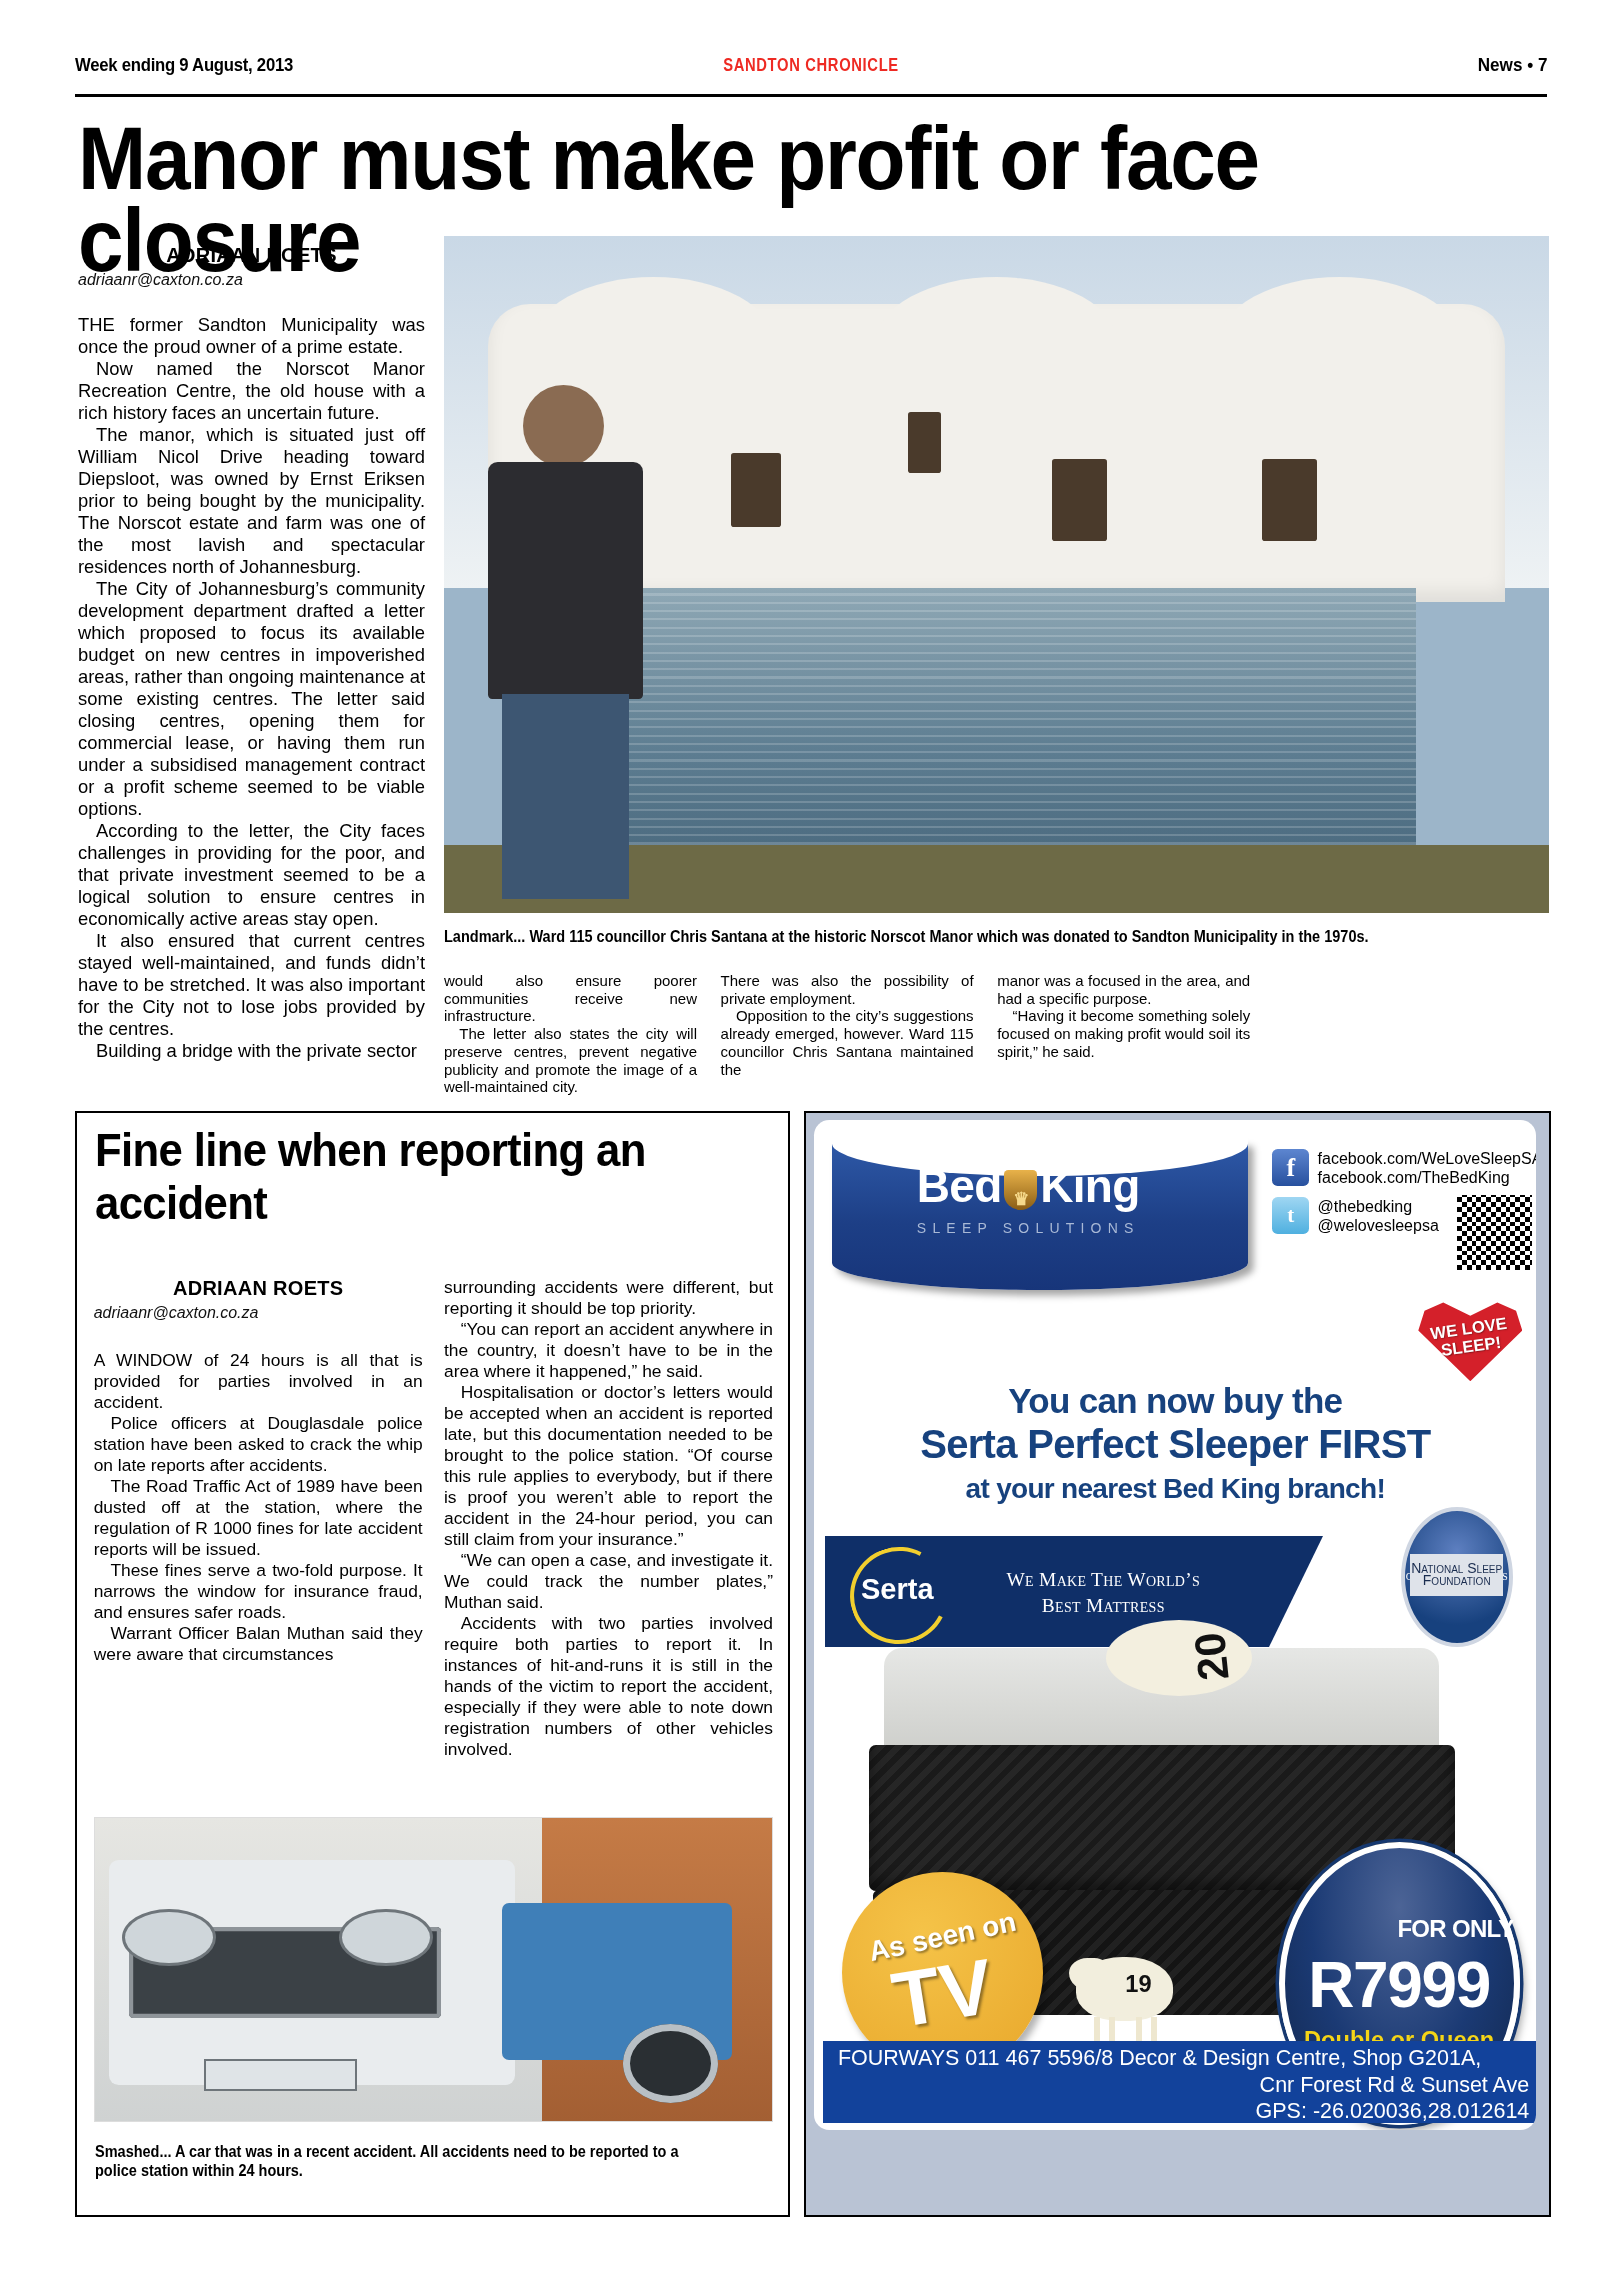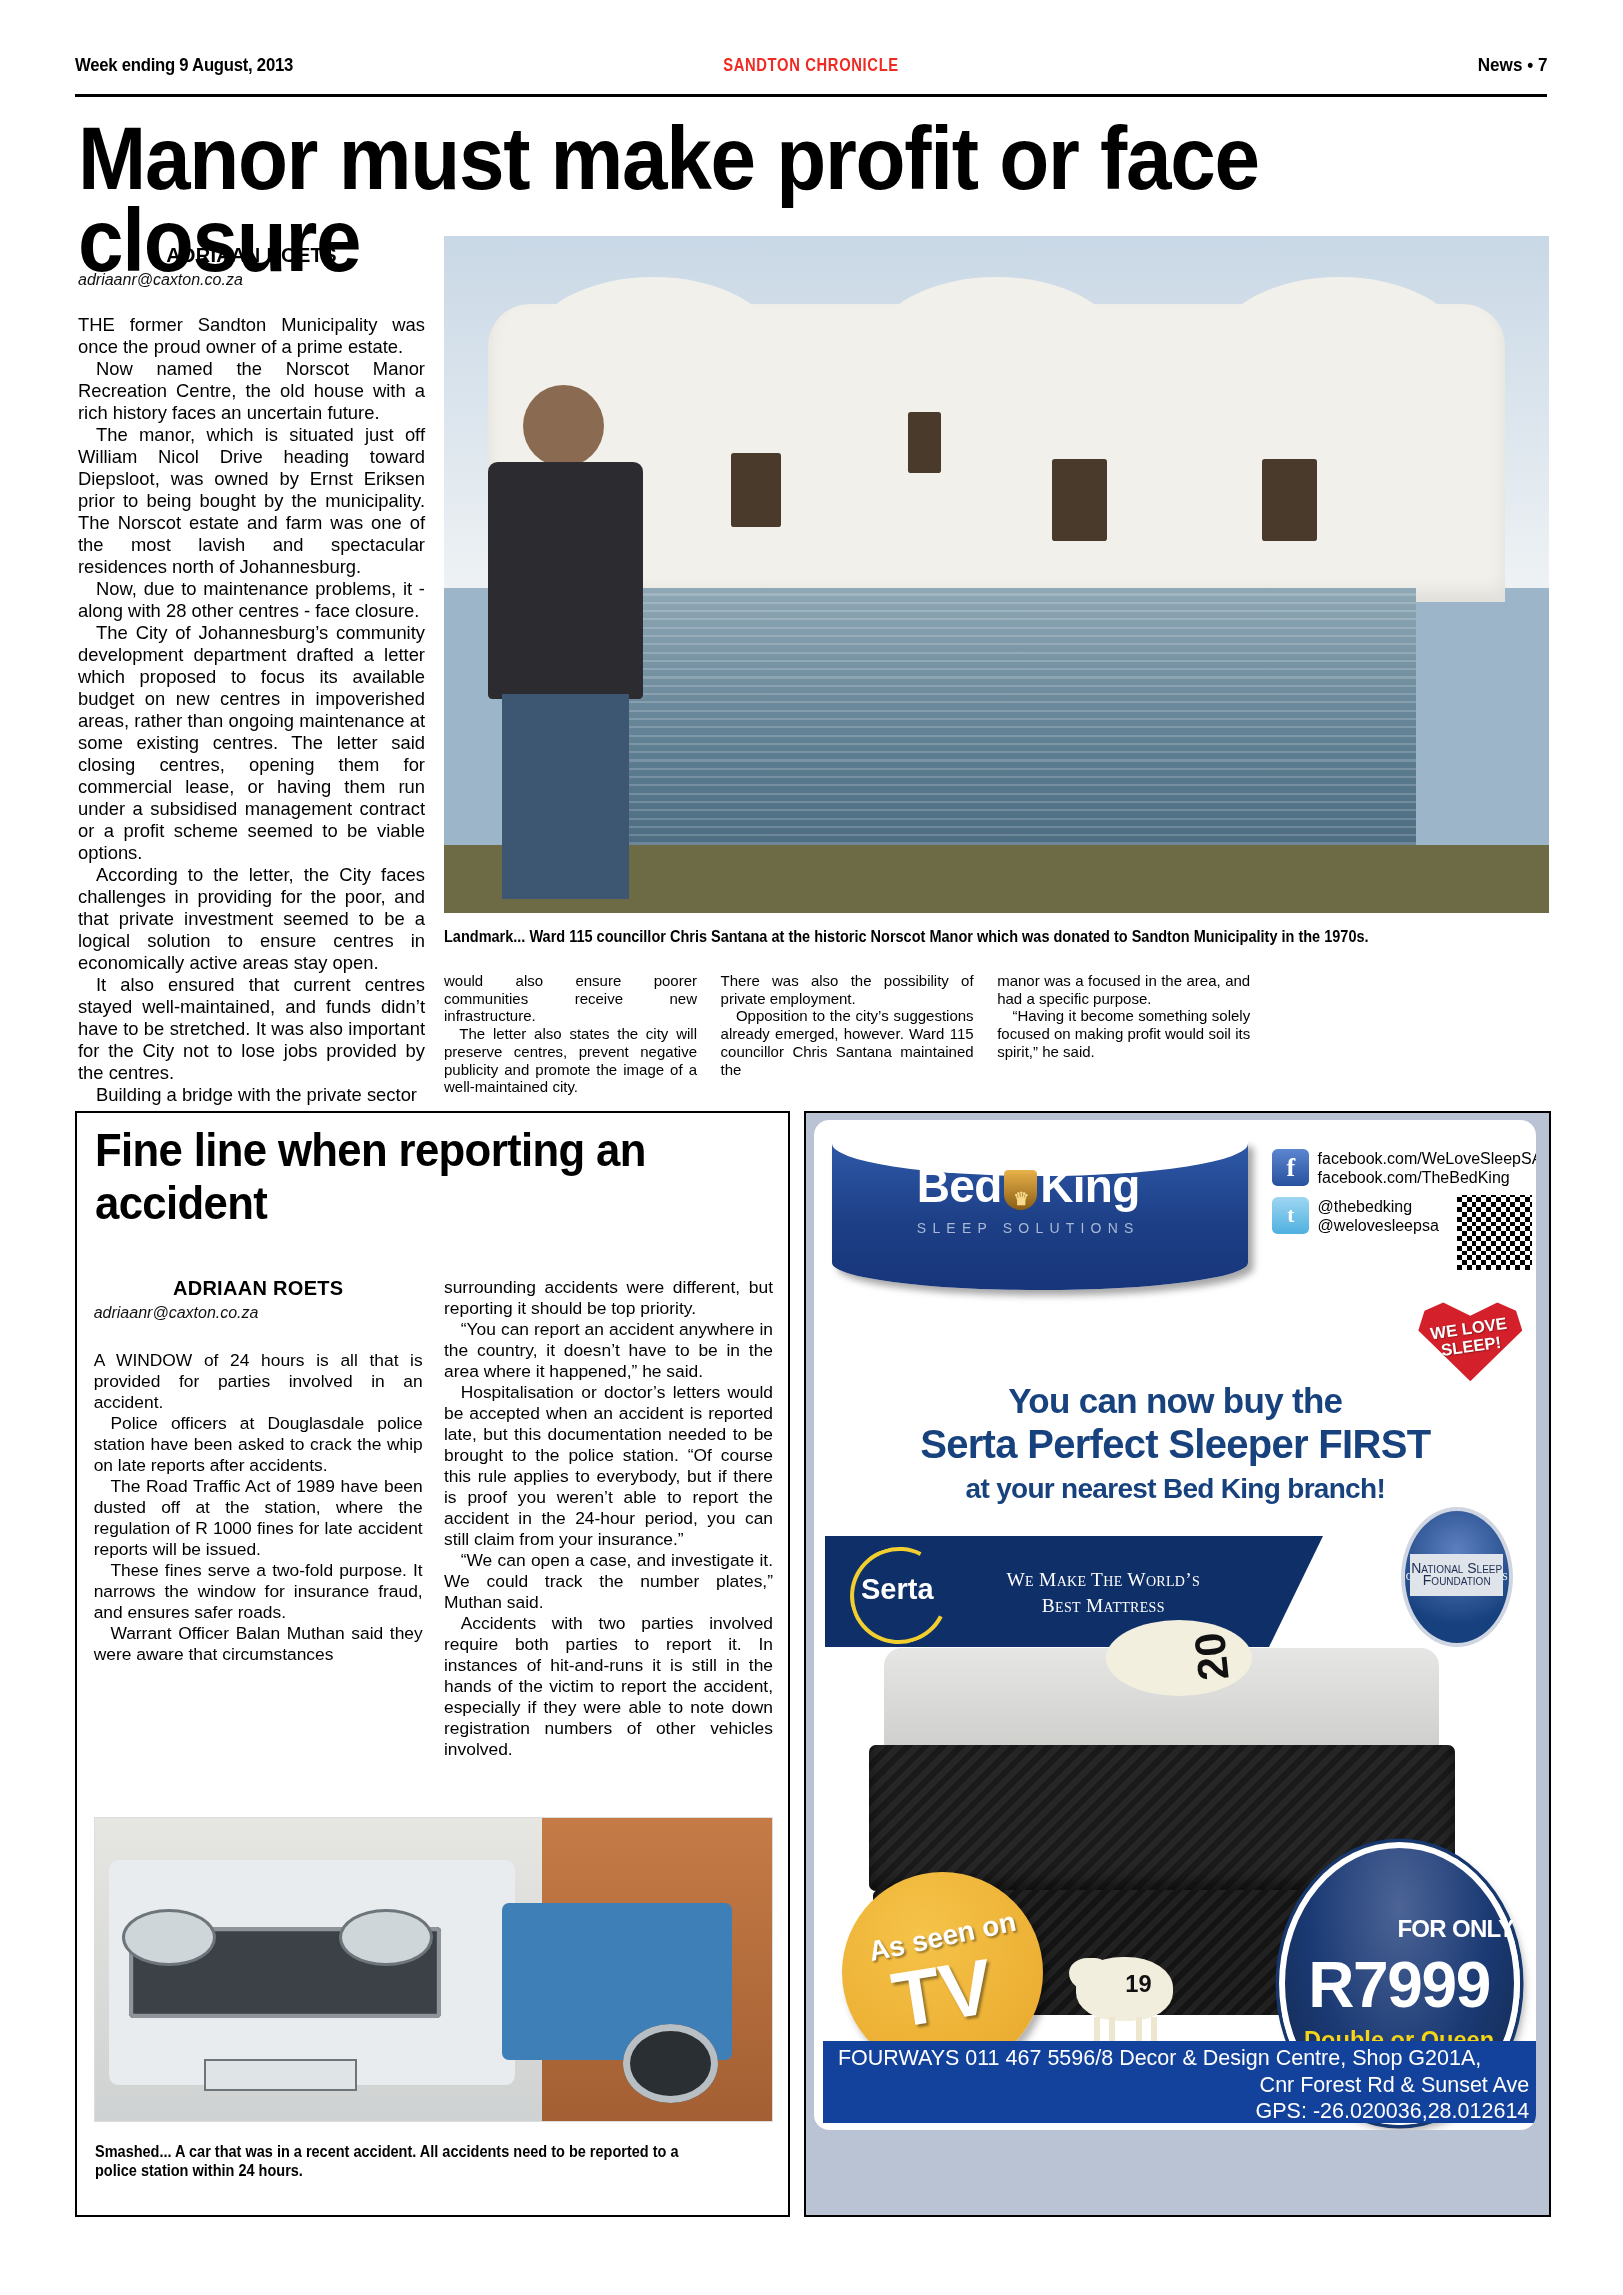--- a/index.html
+++ b/index.html
@@ -203,21 +203,20 @@
 
   <div class="headline">Manor must make profit or face closure</div>
 
   <div class="col-a1">
     <div class="byline-name">ADRIAAN ROETS</div>
     <div class="byline-mail">adriaanr@caxton.co.za</div>
     <div class="body">
       <p class="first">THE former Sandton Municipality was once the proud owner of a prime estate.</p>
       <p>Now named the Norscot Manor Recreation Centre, the old house with a rich history faces an uncertain future.</p>
       <p>The manor, which is situated just off William Nicol Drive heading toward Diepsloot, was owned by Ernst Eriksen prior to being bought by the municipality. The Norscot estate and farm was one of the most lavish and spectacular residences north of Johannesburg.</p>
-      <p>Now, due to maintenance problems, it - along with 28 other centres - face closure.</p>
       <p>The City of Johannesburg’s community development department drafted a letter which proposed to focus its available budget on new centres in impoverished areas, rather than ongoing maintenance at some existing centres. The letter said closing centres, opening them for commercial lease, or having them run under a subsidised management contract or a profit scheme seemed to be viable options.</p>
       <p>According to the letter, the City faces challenges in providing for the poor, and that private investment seemed to be a logical solution to ensure centres in economically active areas stay open.</p>
       <p>It also ensured that current centres stayed well-maintained, and funds didn’t have to be stretched. It was also important for the City not to lose jobs provided by the centres.</p>
       <p>Building a bridge with the private sector</p>
     </div>
   </div>
 
   <div class="photo1">
     <div class="ph-sky"></div>
     <div class="ph-house"></div>

